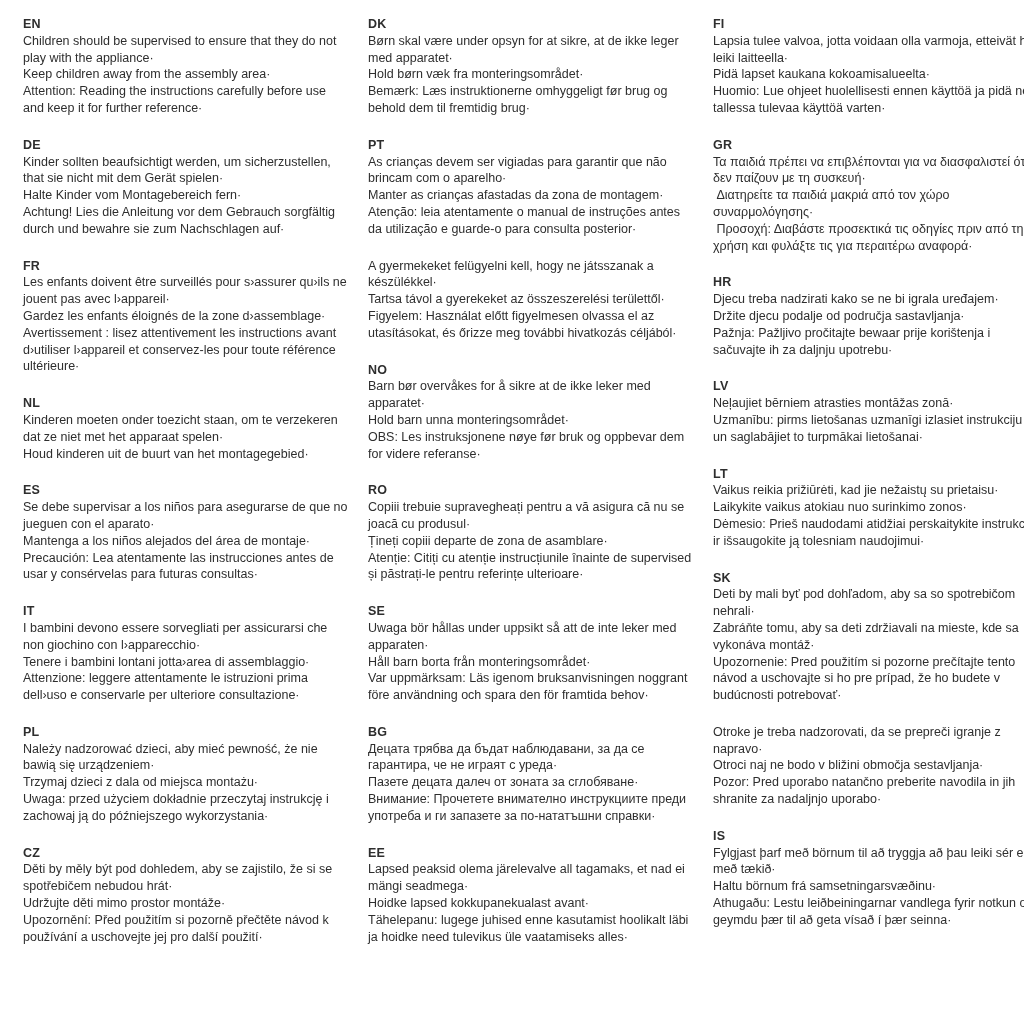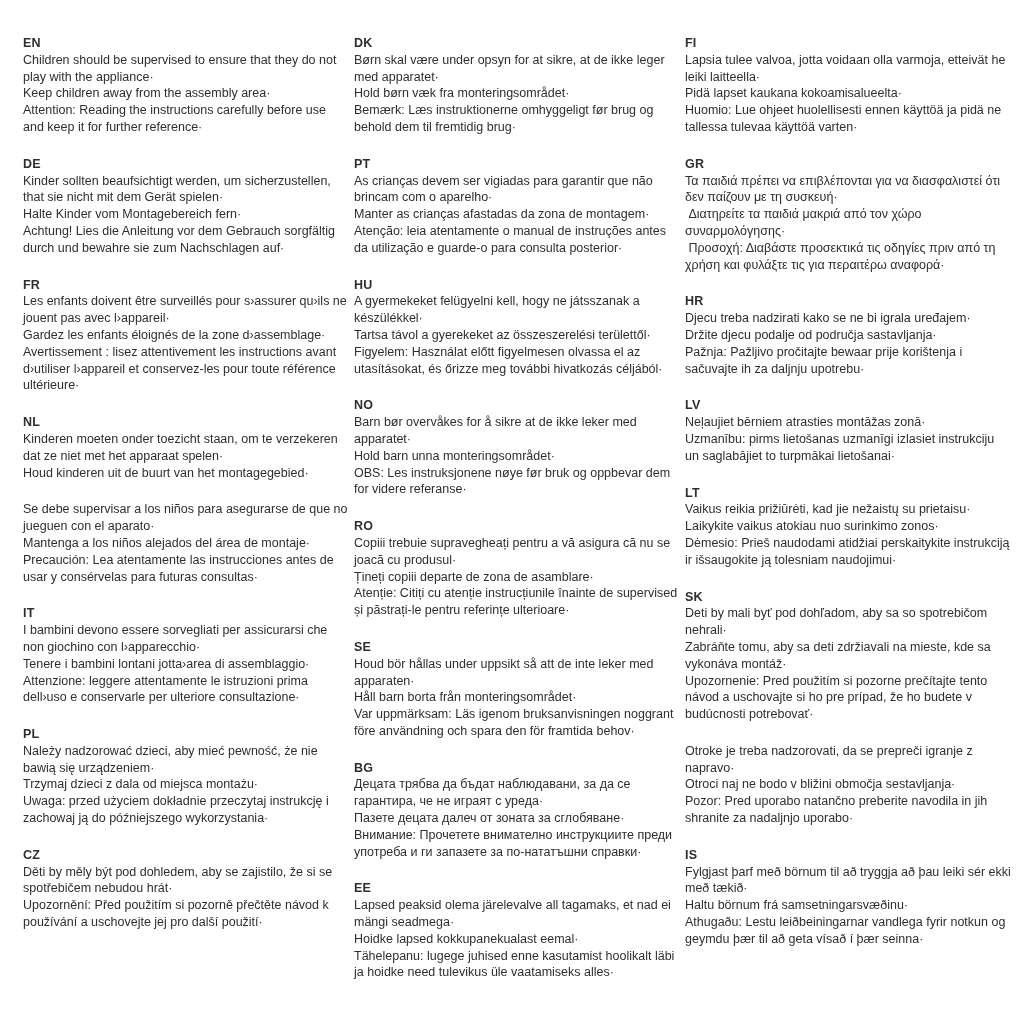--- a/index.html
+++ b/index.html
@@ -9,22 +9,22 @@
   }
   body {
     width: 1024px;
     height: 1024px;
     overflow: hidden;
     font-family: "Liberation Sans", "DejaVu Sans", sans-serif;
     color: #2e2e2e;
   }
   .page {
     display: flex;
-    gap: 5px;
-    padding: 35px 6px 0 23px;
+    gap: 19px;
+    padding: 16px 6px 0 23px;
     box-sizing: border-box;
     width: 1024px;
   }
   .col {
     width: 326px;
     flex: 0 0 326px;
   }
   .lang {
     margin: 0 0 20px 0;
   }
@@ -65,90 +65,91 @@
       <p>Les enfants doivent être surveillés pour s›assurer qu›ils ne jouent pas avec l›appareil·</p>
       <p>Gardez les enfants éloignés de la zone d›assemblage·</p>
       <p>Avertissement : lisez attentivement les instructions avant d›utiliser l›appareil et conservez-les pour toute référence ultérieure·</p>
     </section>
     <section class="lang">
       <h2>NL</h2>
       <p>Kinderen moeten onder toezicht staan, om te verzekeren dat ze niet met het apparaat spelen·</p>
       <p>Houd kinderen uit de buurt van het montagegebied·</p>
     </section>
     <section class="lang">
+      <h2>ES</h2>
       <p>Se debe supervisar a los niños para asegurarse de que no jueguen con el aparato·</p>
       <p>Mantenga a los niños alejados del área de montaje·</p>
       <p>Precaución: Lea atentamente las instrucciones antes de usar y consérvelas para futuras consultas·</p>
     </section>
     <section class="lang">
       <h2>IT</h2>
       <p>I bambini devono essere sorvegliati per assicurarsi che non giochino con l›apparecchio·</p>
       <p>Tenere i bambini lontani jotta›area di assemblaggio·</p>
       <p>Attenzione: leggere attentamente le istruzioni prima dell›uso e conservarle per ulteriore consultazione·</p>
     </section>
     <section class="lang">
       <h2>PL</h2>
       <p>Należy nadzorować dzieci, aby mieć pewność, że nie bawią się urządzeniem·</p>
       <p>Trzymaj dzieci z dala od miejsca montażu·</p>
       <p>Uwaga: przed użyciem dokładnie przeczytaj instrukcję i zachowaj ją do późniejszego wykorzystania·</p>
     </section>
     <section class="lang">
       <h2>CZ</h2>
       <p>Děti by měly být pod dohledem, aby se zajistilo, že si se spotřebičem nebudou hrát·</p>
+      <p>Udržujte děti mimo prostor montáže·</p>
       <p>Upozornění: Před použitím si pozorně přečtěte návod k používání a uschovejte jej pro další použití·</p>
     </section>
   </div>
 
   <div class="col">
     <section class="lang">
       <h2>DK</h2>
       <p>Børn skal være under opsyn for at sikre, at de ikke leger med apparatet·</p>
       <p>Hold børn væk fra monteringsområdet·</p>
       <p>Bemærk: Læs instruktionerne omhyggeligt før brug og behold dem til fremtidig brug·</p>
     </section>
     <section class="lang">
       <h2>PT</h2>
       <p>As crianças devem ser vigiadas para garantir que não brincam com o aparelho·</p>
       <p>Manter as crianças afastadas da zona de montagem·</p>
       <p>Atenção: leia atentamente o manual de instruções antes da utilização e guarde-o para consulta posterior·</p>
     </section>
     <section class="lang">
-      <h2>HU</h2>
       <p>A gyermekeket felügyelni kell, hogy ne játsszanak a készülékkel·</p>
       <p>Tartsa távol a gyerekeket az összeszerelési területtől·</p>
       <p>Figyelem: Használat előtt figyelmesen olvassa el az utasításokat, és őrizze meg további hivatkozás céljából·</p>
     </section>
     <section class="lang">
       <h2>NO</h2>
       <p>Barn bør overvåkes for å sikre at de ikke leker med apparatet·</p>
       <p>Hold barn unna monteringsområdet·</p>
       <p>OBS: Les instruksjonene nøye før bruk og oppbevar dem for videre referanse·</p>
     </section>
     <section class="lang">
       <h2>RO</h2>
       <p>Copiii trebuie supravegheați pentru a vă asigura că nu se joacă cu produsul·</p>
       <p>Țineți copiii departe de zona de asamblare·</p>
       <p>Atenție: Citiți cu atenție instrucțiunile înainte de supervised și păstrați-le pentru referințe ulterioare·</p>
     </section>
     <section class="lang">
       <h2>SE</h2>
-      <p>Houd bör hållas under uppsikt så att de inte leker med apparaten·</p>
+      <p>Uwaga bör hållas under uppsikt så att de inte leker med apparaten·</p>
       <p>Håll barn borta från monteringsområdet·</p>
       <p>Var uppmärksam: Läs igenom bruksanvisningen noggrant före användning och spara den för framtida behov·</p>
     </section>
     <section class="lang">
       <h2>BG</h2>
       <p>Децата трябва да бъдат наблюдавани, за да се гарантира, че не играят с уреда·</p>
       <p>Пазете децата далеч от зоната за сглобяване·</p>
       <p>Внимание: Прочетете внимателно инструкциите преди употреба и ги запазете за по-нататъшни справки·</p>
     </section>
     <section class="lang">
       <h2>EE</h2>
       <p>Lapsed peaksid olema järelevalve all tagamaks, et nad ei mängi seadmega·</p>
-      <p>Hoidke lapsed kokkupanekualast eemal·</p>
+      <p>Hoidke lapsed kokkupanekualast avant·</p>
       <p>Tähelepanu: lugege juhised enne kasutamist hoolikalt läbi ja hoidke need tulevikus üle vaatamiseks alles·</p>
     </section>
   </div>
 
   <div class="col">
     <section class="lang">
       <h2>FI</h2>
       <p>Lapsia tulee valvoa, jotta voidaan olla varmoja, etteivät he leiki laitteella·</p>
       <p>Pidä lapset kaukana kokoamisalueelta·</p>
       <p>Huomio: Lue ohjeet huolellisesti ennen käyttöä ja pidä ne tallessa tulevaa käyttöä varten·</p>

